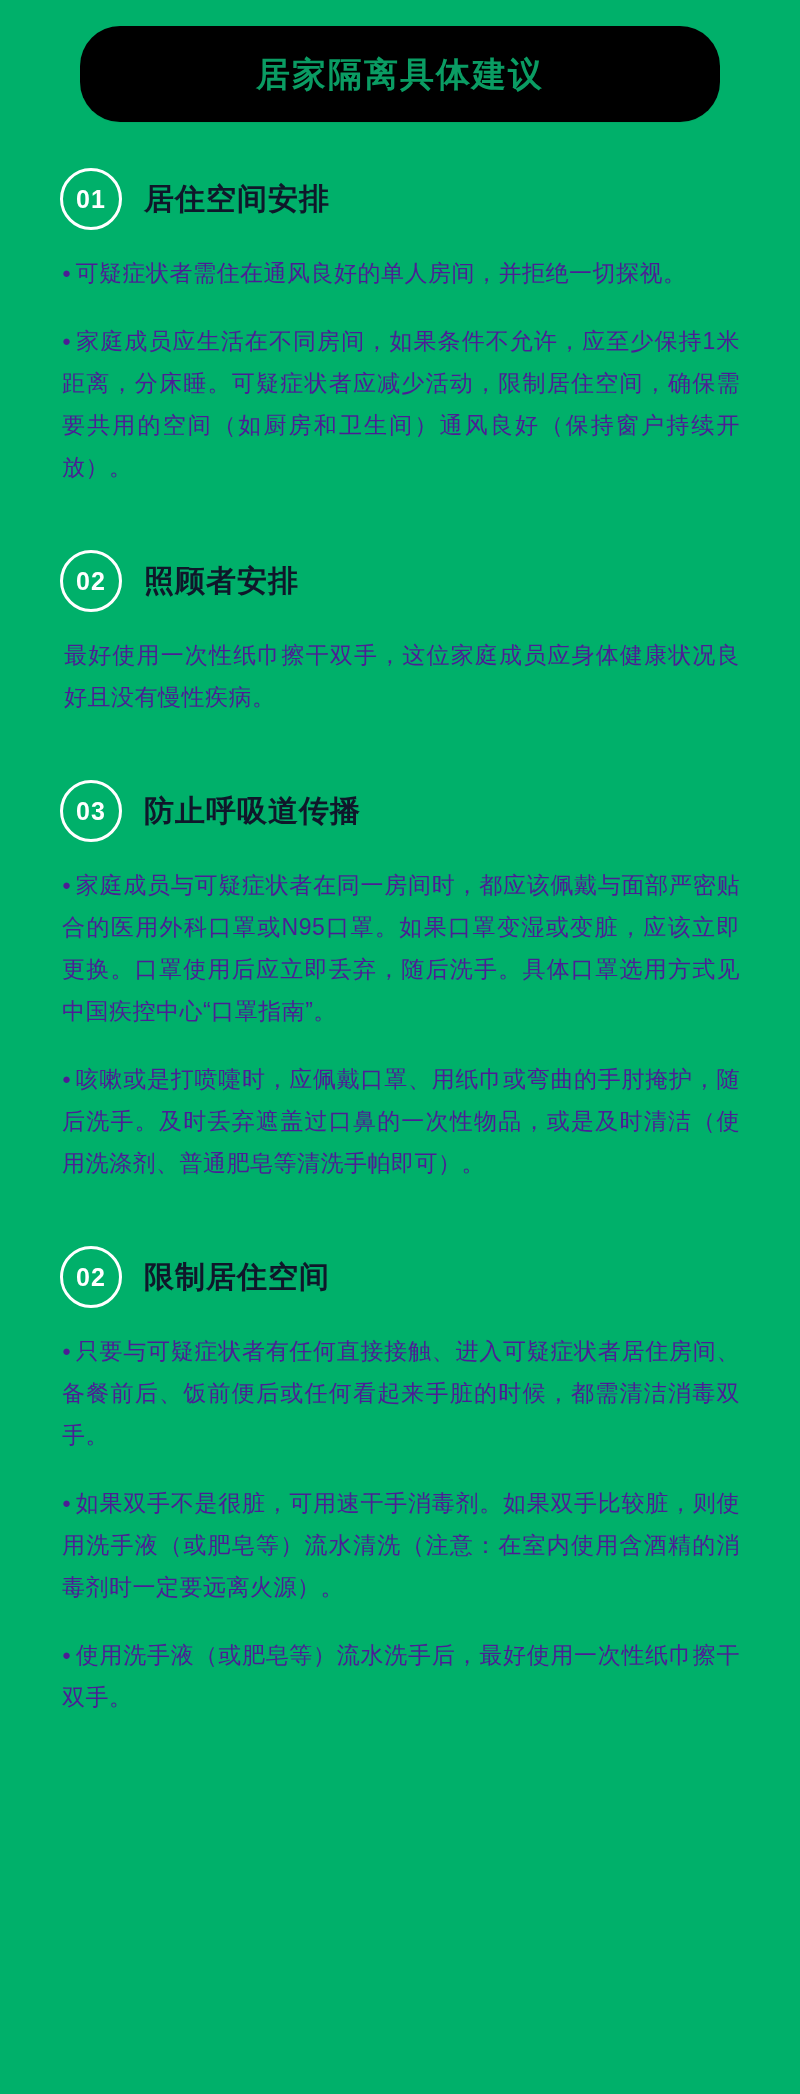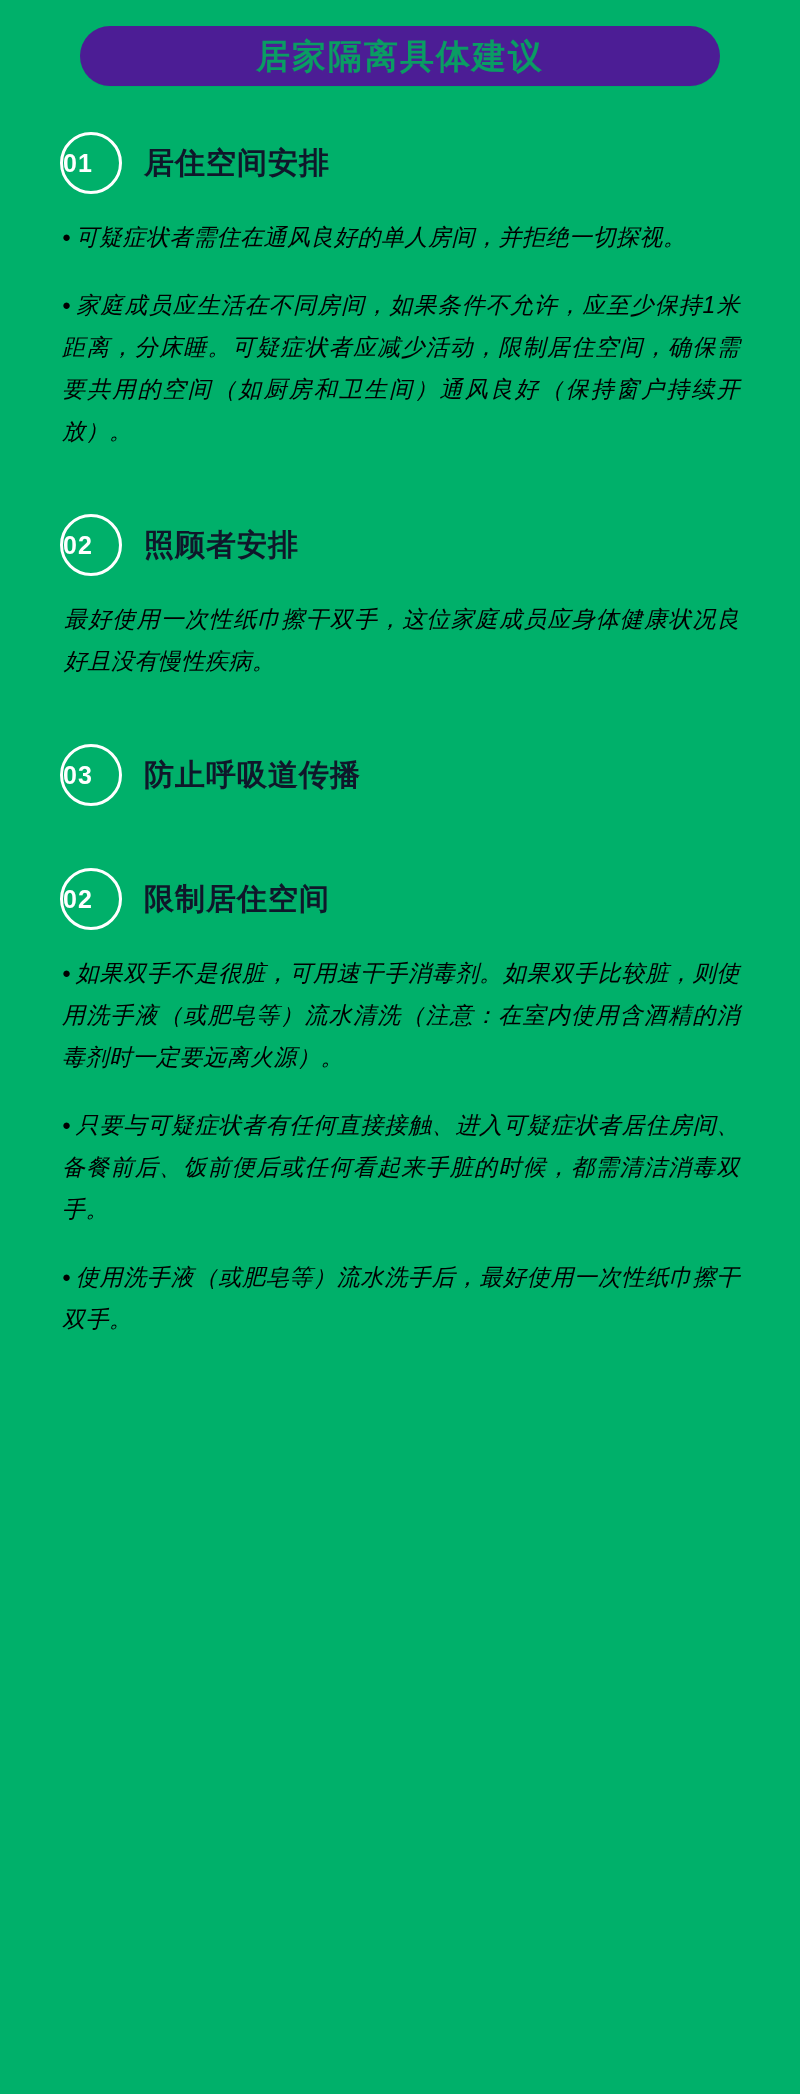--- a/index.html
+++ b/index.html
@@ -21,23 +21,23 @@
     background: #00b06a;
     padding: 0 0 40px 0;
     position: relative;
   }
 
   
   .title-wrap {
     padding: 26px 80px 0 80px;
   }
   .title-pill {
-    background: #4c1d95;
+    background: #000000;
     border-radius: 40px;
-    height: 60px;
+    height: 96px;
     display: flex;
     align-items: center;
     justify-content: center;
     box-shadow: 0 1px 0 rgba(0,0,0,0.03);
   }
   .title-text {
     color: #0a9c63;
     font-size: 34px;
     font-weight: bold;
     letter-spacing: 2px;
@@ -57,46 +57,45 @@
     gap: 22px;
     margin-bottom: 22px;
   }
   .badge {
     width: 62px;
     height: 62px;
     border-radius: 50%;
     border: 3px solid #ffffff;
     display: flex;
     align-items: center;
-    justify-content: flex-start;
+    justify-content: center;
     flex: 0 0 62px;
   }
   .badge-num {
     font-size: 25px;
     font-weight: bold;
     color: #ffffff;
     line-height: 1;
     letter-spacing: 1px;
   }
   .sec-title {
     font-size: 30px;
     font-weight: bold;
     color: #0f172a;
     letter-spacing: 1px;
     line-height: 1;
   }
 
   .para {
     font-size: 23px;
     line-height: 42px;
-    color: #000000;
+    color: #4c1d95;
     margin: 0 0 26px 0;
     text-align: justify;
     letter-spacing: 0.5px;
-    font-style: italic;
   }
   .para:last-child { margin-bottom: 0; }
   .para.bullet { text-indent: 0; }
   .para.bullet::before {
     content: "\25CF";
     font-size: 15px;
     vertical-align: 3px;
     margin-right: 4px;
   }
   .para.plain { padding-left: 2px; }
@@ -139,29 +138,33 @@
     </div>
   </div>
 
   <div class="section">
     <div class="sec-head">
       <div class="badge">
         <span class="badge-num">03</span>
       </div>
       <div class="sec-title">防止呼吸道传播</div>
     </div>
+    <div class="body-block">
+      <p class="para bullet">家庭成员与可疑症状者在同一房间时，都应该佩戴与面部严密贴合的医用外科口罩或N95口罩。如果口罩变湿或变脏，应该立即更换。口罩使用后应立即丢弃，随后洗手。具体口罩选用方式见中国疾控中心“口罩指南”。</p>
+      <p class="para bullet">咳嗽或是打喷嚏时，应佩戴口罩、用纸巾或弯曲的手肘掩护，随后洗手。及时丢弃遮盖过口鼻的一次性物品，或是及时清洁（使用洗涤剂、普通肥皂等清洗手帕即可）。</p>
+    </div>
   </div>
 
   <div class="section">
     <div class="sec-head">
       <div class="badge">
         <span class="badge-num">02</span>
       </div>
       <div class="sec-title">限制居住空间</div>
     </div>
     <div class="body-block">
+      <p class="para bullet">只要与可疑症状者有任何直接接触、进入可疑症状者居住房间、备餐前后、饭前便后或任何看起来手脏的时候，都需清洁消毒双手。</p>
       <p class="para bullet">如果双手不是很脏，可用速干手消毒剂。如果双手比较脏，则使用洗手液（或肥皂等）流水清洗（注意：在室内使用含酒精的消毒剂时一定要远离火源）。</p>
-      <p class="para bullet">只要与可疑症状者有任何直接接触、进入可疑症状者居住房间、备餐前后、饭前便后或任何看起来手脏的时候，都需清洁消毒双手。</p>
       <p class="para bullet">使用洗手液（或肥皂等）流水洗手后，最好使用一次性纸巾擦干双手。</p>
     </div>
   </div>
 
 </div>
 
 </body></html>

